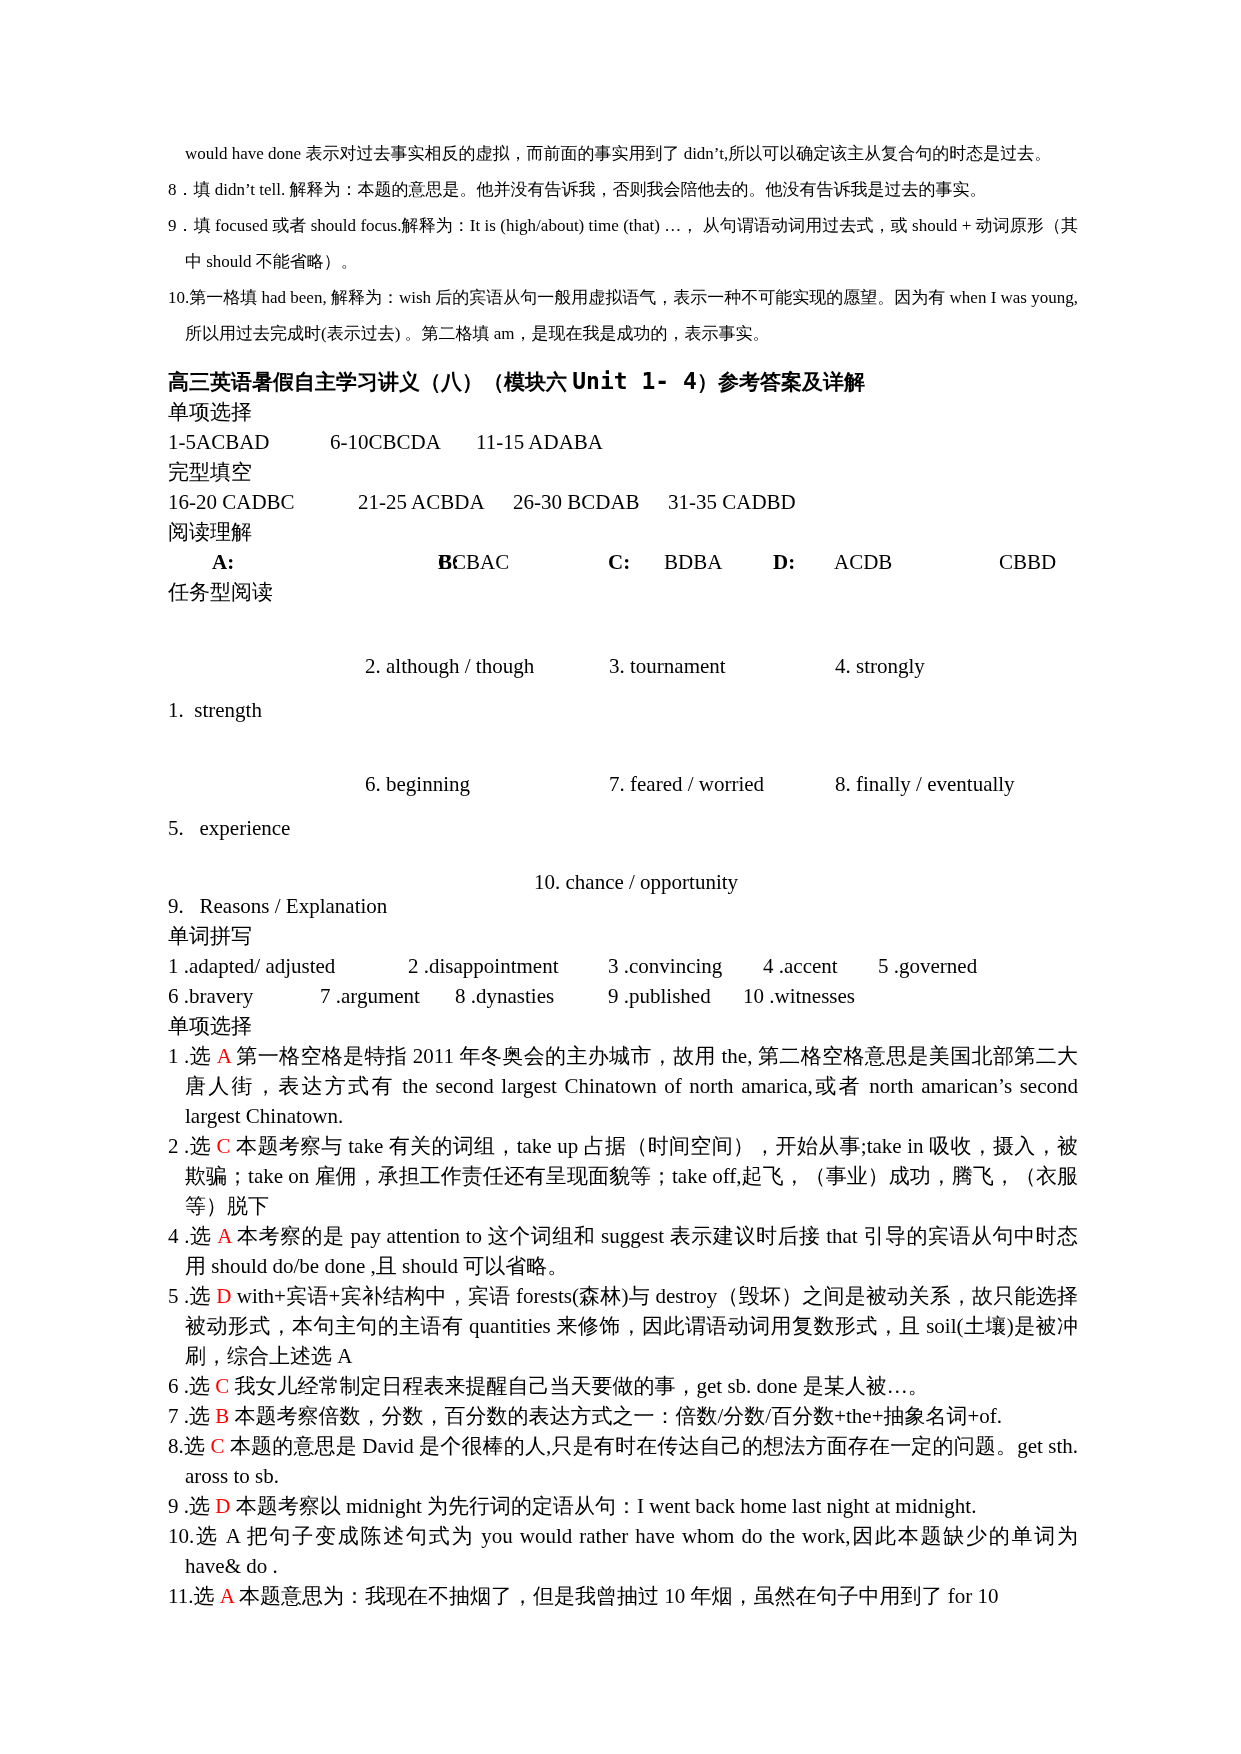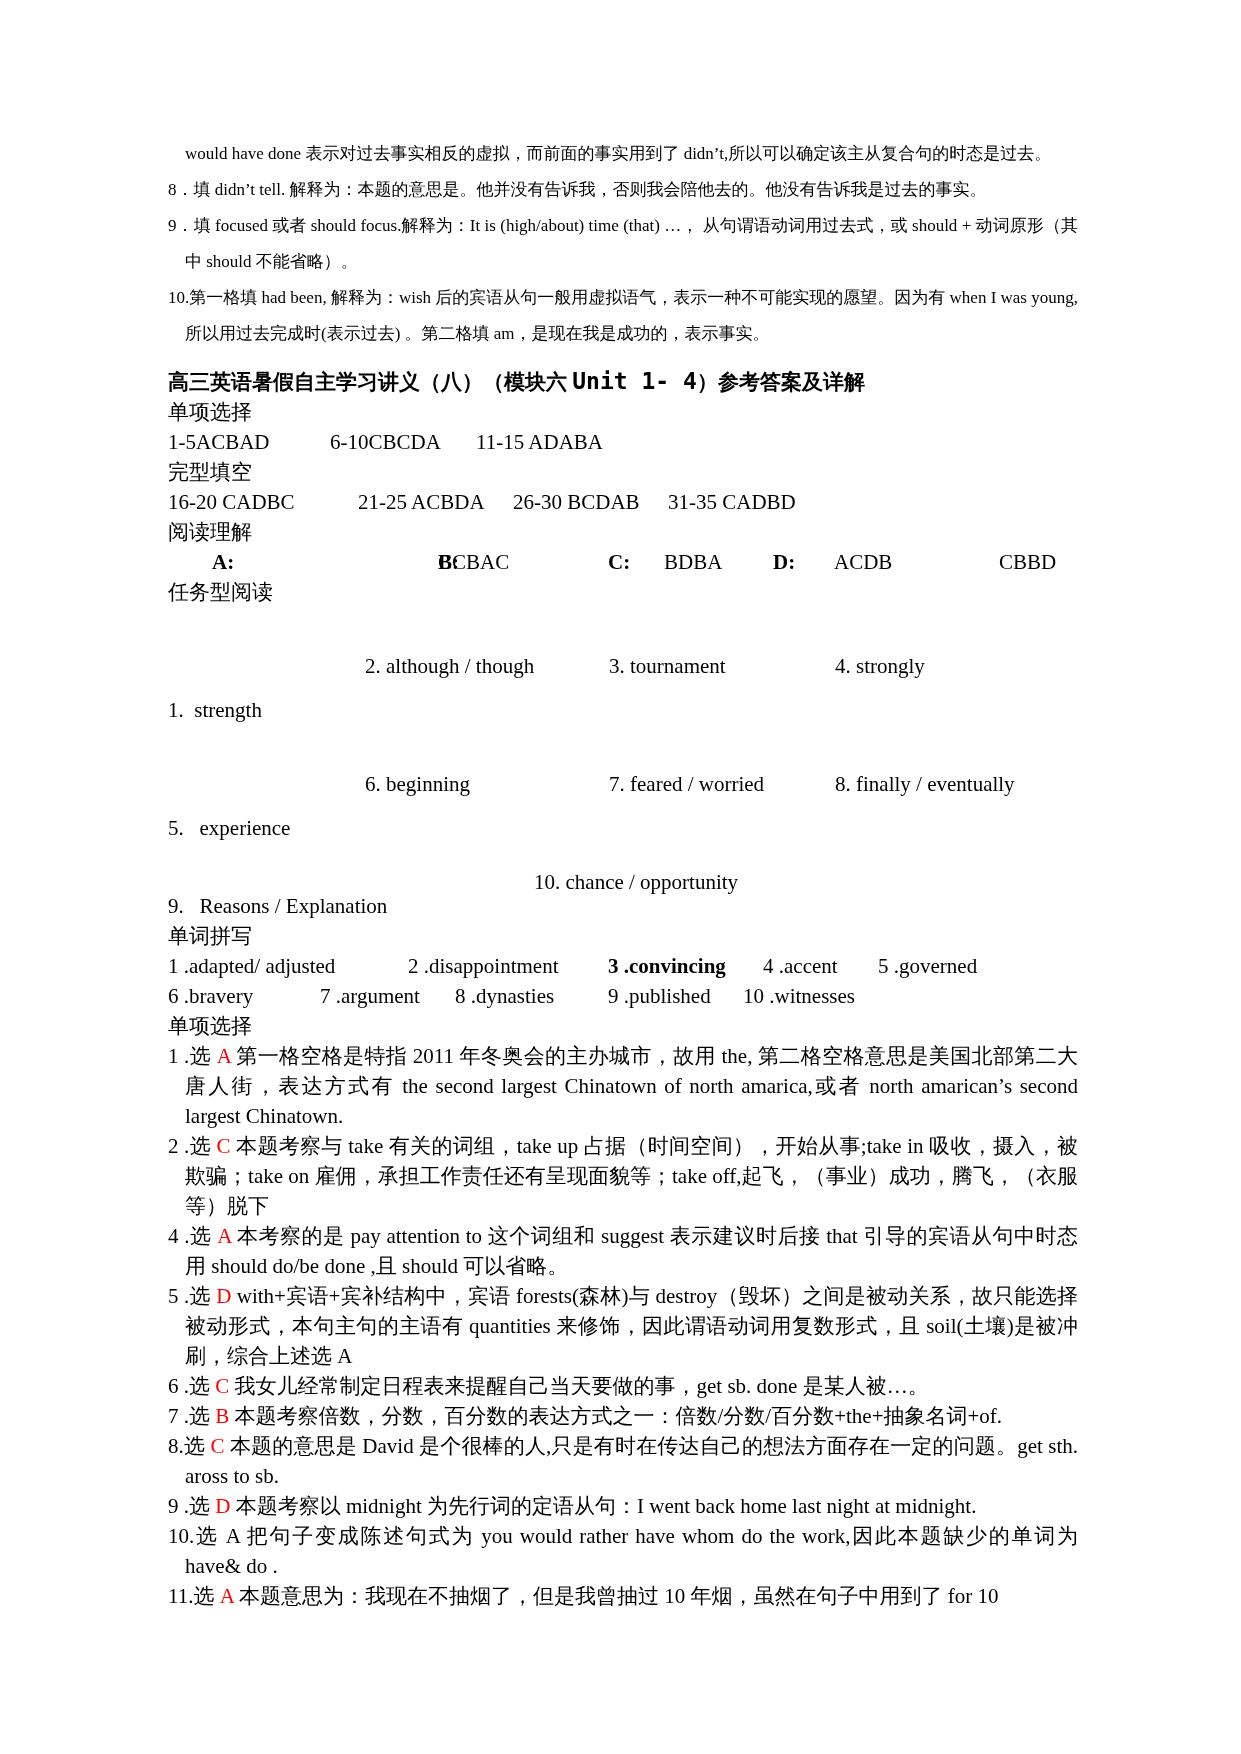--- a/index.html
+++ b/index.html
@@ -26,21 +26,21 @@
   .key2 span:nth-child(3){width:155px;}
   .read span:nth-child(1){width:226px;margin-left:22px;}
   .read span:nth-child(2){width:170px;}
   .read span:nth-child(3){width:165px;}
   .taska span:nth-child(1){width:197px;margin-top:44px;}
   .taska span:nth-child(2){width:244px;}
   .taska span:nth-child(3){width:226px;}
   .taskb span:nth-child(1){width:366px;margin-top:24px;}
   .worda span:nth-child(1){width:240px;}
   .worda span:nth-child(2){width:200px;}
-  .worda span:nth-child(3){width:155px;font-weight:bold;}
+  .worda span:nth-child(3){width:155px;}
   .worda span:nth-child(4){width:115px;}
   .wordb span:nth-child(1){width:152px;}
   .wordb span:nth-child(2){width:135px;}
   .wordb span:nth-child(3){width:153px;}
   .wordb span:nth-child(4){width:135px;}
 </style>
 </head>
 <body>
 
 <div class="page">

